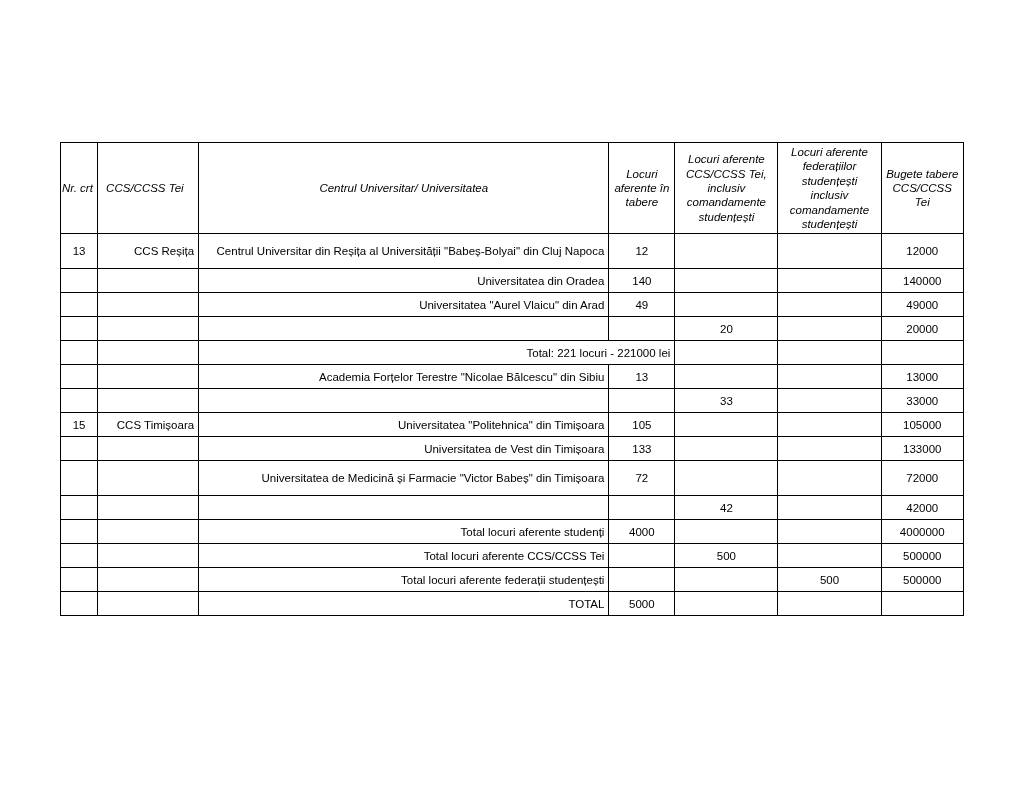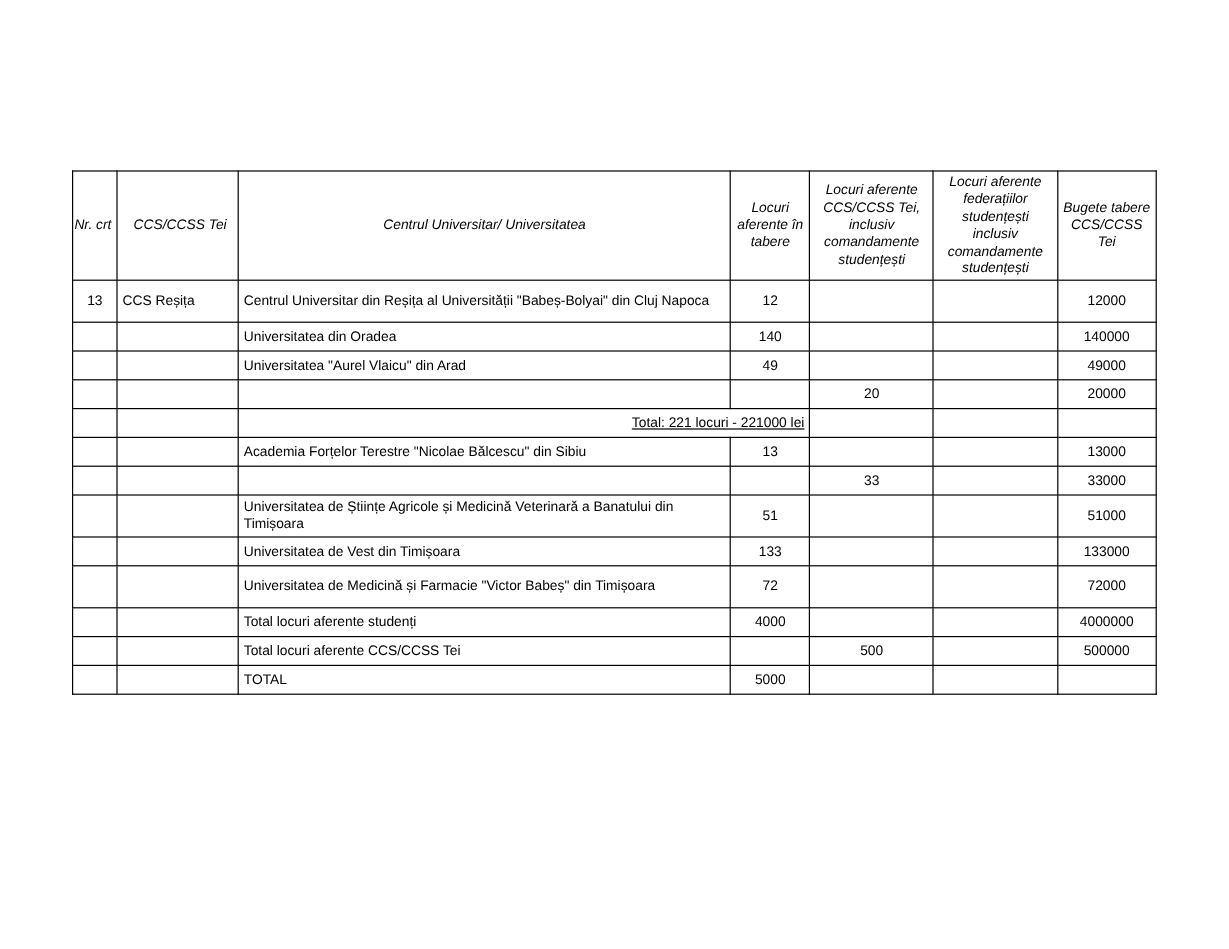--- a/index.html
+++ b/index.html
@@ -58,34 +58,33 @@
     vertical-align: middle;
     padding: 4px 3px;
     font-size: 12px;
     line-height: 1.3;
   }
   thead td.hd-nr {
     text-align: left;
     padding-left: 1px;
   }
   thead td.hd-ccs {
-    text-align: center;
+    text-align: left;
     padding-left: 8px;
   }
   td.num {
     text-align: center;
   }
   td.left {
-    text-align: left;
+    text-align: right;
   }
   td.total-line {
     text-align: right;
     font-weight: bold;
     padding-right: 6px;
-    text-decoration: underline;
   }
   td.idx {
     text-align: center;
   }
   .row-h-tall td { height: 30px; }
   .row-h td { height: 19px; }
 </style>
 </head>
 <body>
 
@@ -168,28 +167,28 @@
           </tr>
           <tr class="row-h">
             <td class="idx"></td>
             <td class="left"></td>
             <td class="left"></td>
             <td class="num"></td>
             <td class="num">33</td>
             <td class="num"></td>
             <td class="num">33000</td>
           </tr>
-          <tr class="row-h-tall">
-            <td class="idx"></td>
-            <td class="left"></td>
-            <td class="left">Universitatea de Științe Agricole și Medicină Veterinară a Banatului din Timișoara</td>
-            <td class="num">51</td>
-            <td class="num"></td>
-            <td class="num"></td>
-            <td class="num">51000</td>
+          <tr class="row-h">
+            <td class="idx">15</td>
+            <td class="left">CCS Timișoara</td>
+            <td class="left">Universitatea "Politehnica" din Timișoara</td>
+            <td class="num">105</td>
+            <td class="num"></td>
+            <td class="num"></td>
+            <td class="num">105000</td>
           </tr>
           <tr class="row-h">
             <td class="idx"></td>
             <td class="left"></td>
             <td class="left">Universitatea de Vest din Timișoara</td>
             <td class="num">133</td>
             <td class="num"></td>
             <td class="num"></td>
             <td class="num">133000</td>
           </tr>
@@ -198,33 +197,51 @@
             <td class="left"></td>
             <td class="left">Universitatea de Medicină și Farmacie "Victor Babeș" din Timișoara</td>
             <td class="num">72</td>
             <td class="num"></td>
             <td class="num"></td>
             <td class="num">72000</td>
           </tr>
           <tr class="row-h">
             <td class="idx"></td>
             <td class="left"></td>
+            <td class="left"></td>
+            <td class="num"></td>
+            <td class="num">42</td>
+            <td class="num"></td>
+            <td class="num">42000</td>
+          </tr>
+          <tr class="row-h">
+            <td class="idx"></td>
+            <td class="left"></td>
             <td class="left">Total locuri aferente studenți</td>
             <td class="num">4000</td>
             <td class="num"></td>
             <td class="num"></td>
             <td class="num">4000000</td>
           </tr>
           <tr class="row-h">
             <td class="idx"></td>
             <td class="left"></td>
             <td class="left">Total locuri aferente CCS/CCSS Tei</td>
             <td class="num"></td>
             <td class="num">500</td>
             <td class="num"></td>
+            <td class="num">500000</td>
+          </tr>
+          <tr class="row-h">
+            <td class="idx"></td>
+            <td class="left"></td>
+            <td class="left">Total locuri aferente federații studențești</td>
+            <td class="num"></td>
+            <td class="num"></td>
+            <td class="num">500</td>
             <td class="num">500000</td>
           </tr>
           <tr class="row-h">
             <td class="idx"></td>
             <td class="left"></td>
             <td class="left">TOTAL</td>
             <td class="num">5000</td>
             <td class="num"></td>
             <td class="num"></td>
             <td class="num"></td>

